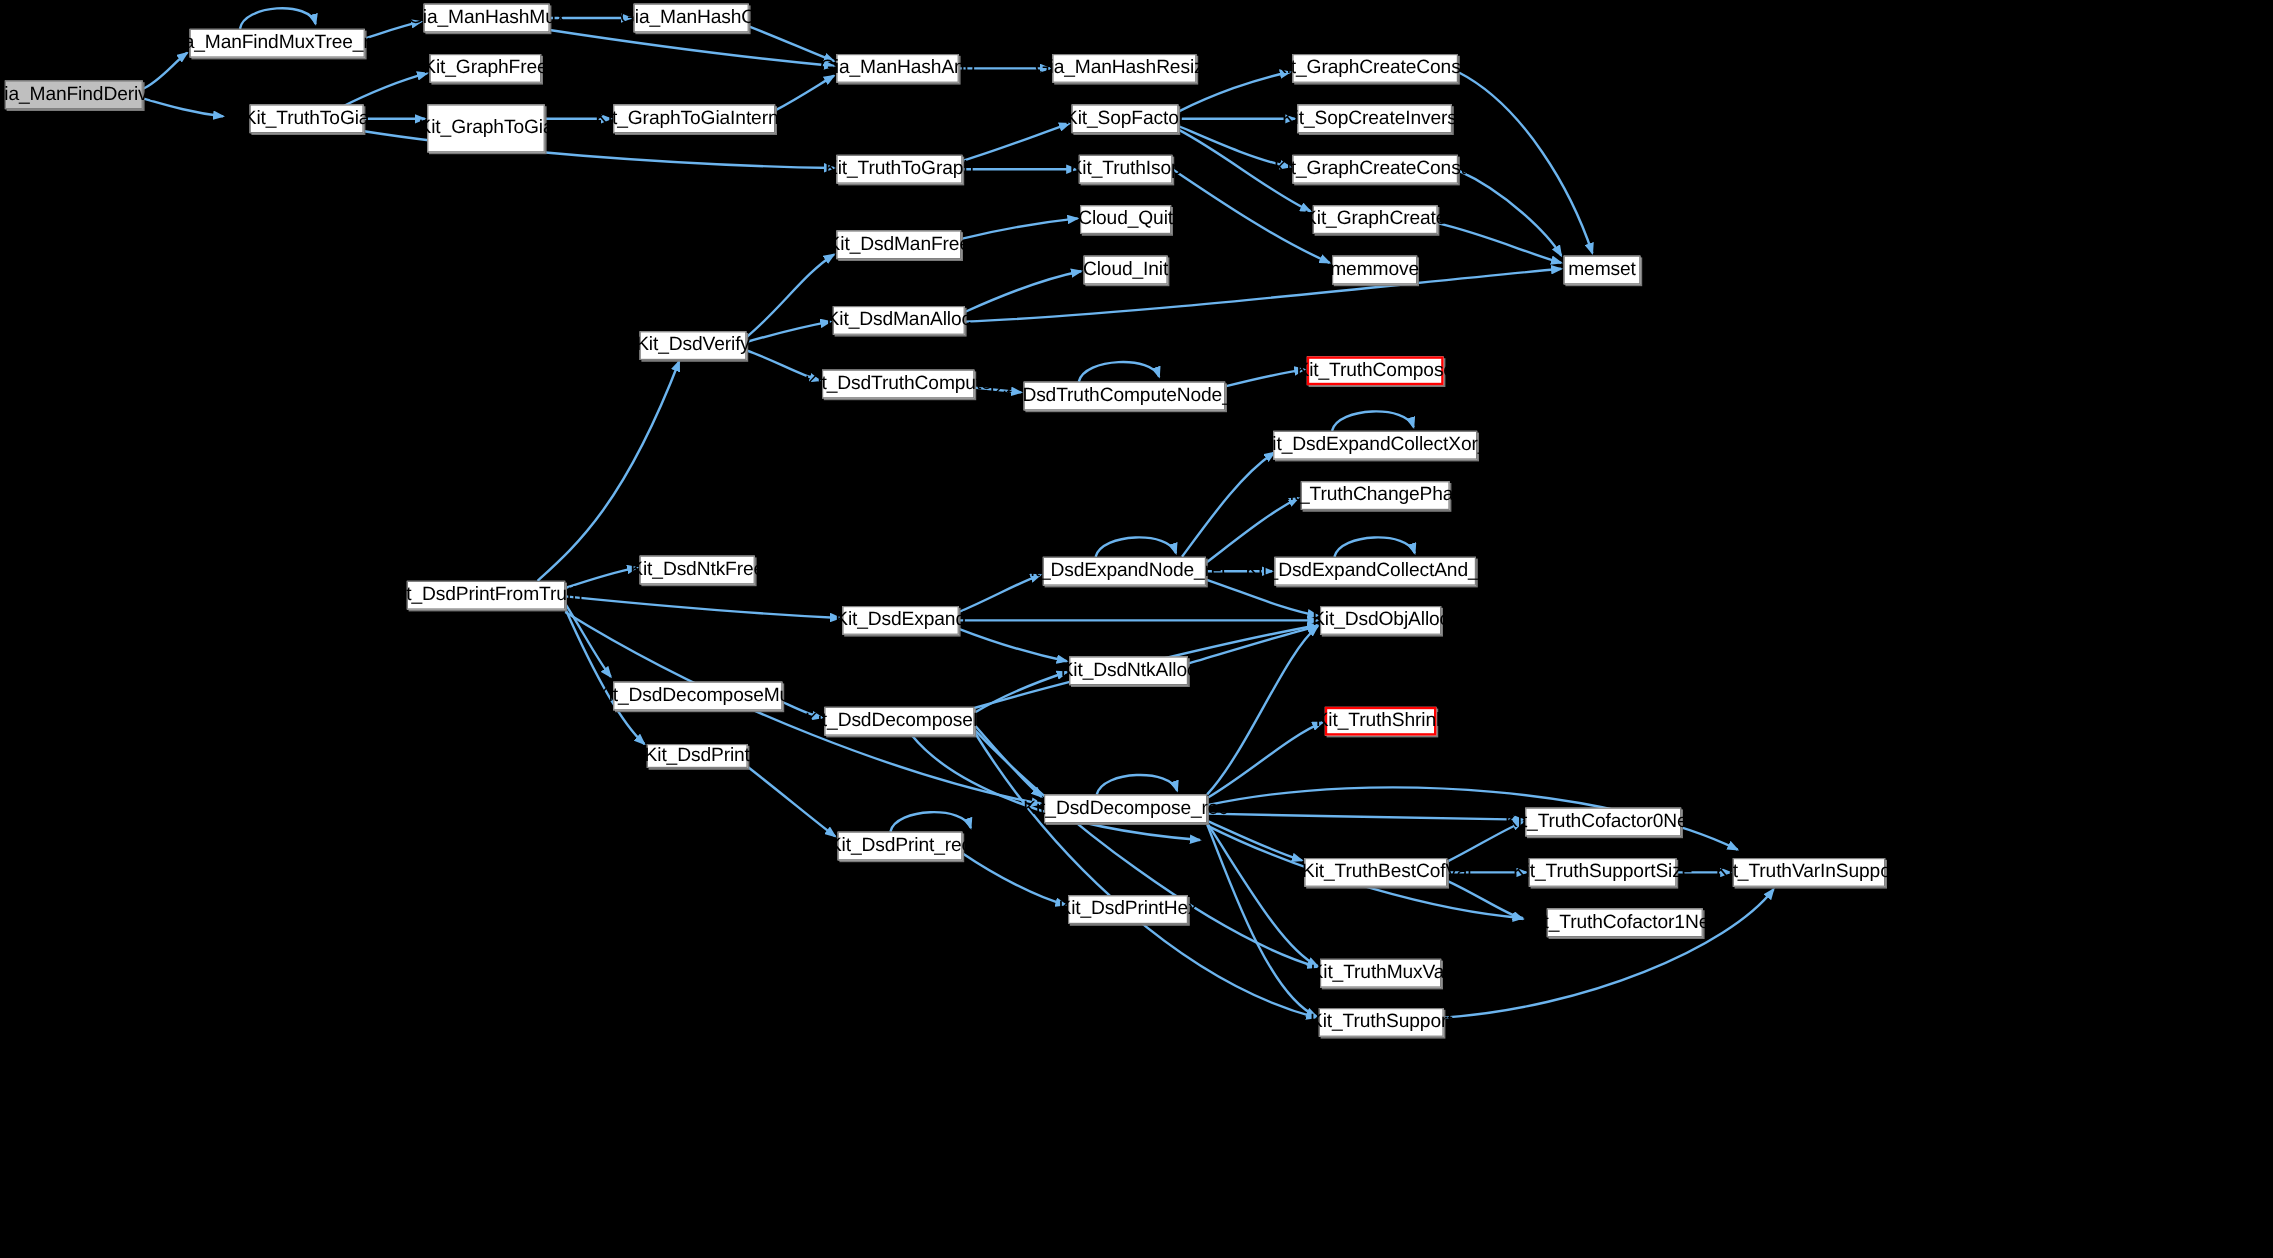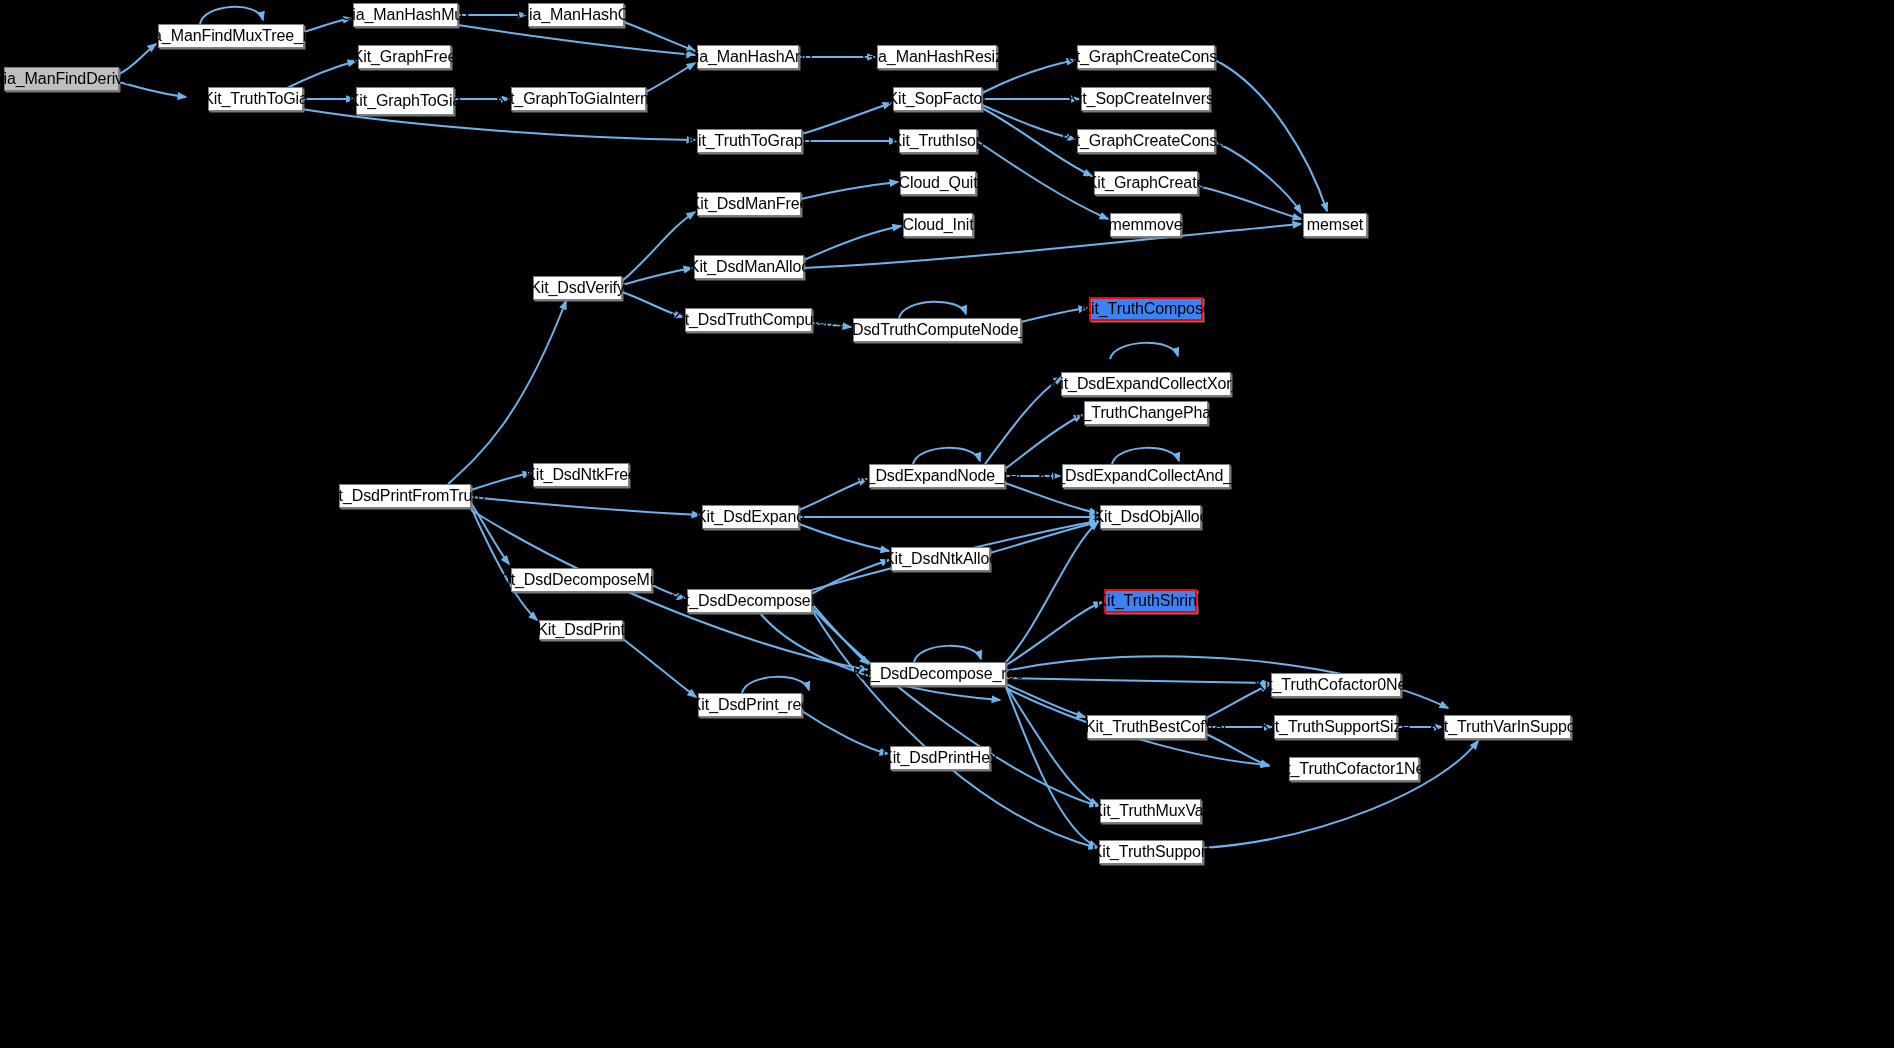--- a/index.html
+++ b/index.html
@@ -37,21 +37,21 @@
     white-space: nowrap;
     letter-spacing: -0.1px;
     padding: 0 4px;
     box-shadow: 1.5px 1.5px 0 0 rgba(128,128,128,0.95);
   }
   .node.root {
     background: #bfbfbf;
     border: 1px solid #808080;
   }
   .node.highlight {
-    background: #3b82f6;
+    background: #ffffff;
     border: 2px solid #ff0000;
   }
 </style>
 </head>
 <body>
 
 <div id="canvas">
 
   <svg id="edge-layer" viewBox="0 0 1894 1048">
     <defs>
@@ -138,40 +138,40 @@
 
   <div id="nodes-layer">
       <div class="node root" style="left: 4px; top: 67px; width: 115px; height: 24px;">Gia_ManFindDerive</div>
       <div class="node" style="left: 158px; top: 24px; width: 146px; height: 24px;">Gia_ManFindMuxTree_rec</div>
       <div class="node" style="left: 353px; top: 3px; width: 105px; height: 24px;">Gia_ManHashMux</div>
       <div class="node" style="left: 528px; top: 3px; width: 96px; height: 24px;">Gia_ManHashOr</div>
       <div class="node" style="left: 697px; top: 45px; width: 102px; height: 24px;">Gia_ManHashAnd</div>
       <div class="node" style="left: 877px; top: 45px; width: 120px; height: 24px;">Gia_ManHashResize</div>
       <div class="node" style="left: 358px; top: 45px; width: 93px; height: 24px;">Kit_GraphFree</div>
       <div class="node" style="left: 188px; top: 87px; width: 95px; height: 24px; margin-left: 20px;">Kit_TruthToGia</div>
-      <div class="node" style="left: 356px; top: 87px; width: 98px; height: 28px;">Kit_GraphToGia</div>
+      <div class="node" style="left: 356px; top: 87px; width: 98px; height: 40px;">Kit_GraphToGia</div>
       <div class="node" style="left: 511px; top: 87px; width: 135px; height: 24px;">Kit_GraphToGiaInternal</div>
       <div class="node" style="left: 697px; top: 129px; width: 105px; height: 24px;">Kit_TruthToGraph</div>
       <div class="node" style="left: 893px; top: 87px; width: 89px; height: 24px;">Kit_SopFactor</div>
       <div class="node" style="left: 899px; top: 129px; width: 78px; height: 24px;">Kit_TruthIsop</div>
       <div class="node" style="left: 1077px; top: 45px; width: 138px; height: 24px;">Kit_GraphCreateConst0</div>
       <div class="node" style="left: 1081px; top: 87px; width: 129px; height: 24px;">Kit_SopCreateInverse</div>
       <div class="node" style="left: 1077px; top: 129px; width: 138px; height: 24px;">Kit_GraphCreateConst1</div>
       <div class="node" style="left: 1094px; top: 171px; width: 104px; height: 24px;">Kit_GraphCreate</div>
       <div class="node" style="left: 1110px; top: 213px; width: 71px; height: 24px;">memmove</div>
       <div class="node" style="left: 1303px; top: 213px; width: 64px; height: 24px;">memset</div>
       <div class="node" style="left: 900px; top: 171px; width: 76px; height: 24px;">Cloud_Quit</div>
       <div class="node" style="left: 903px; top: 213px; width: 70px; height: 24px;">Cloud_Init</div>
       <div class="node" style="left: 697px; top: 192px; width: 104px; height: 24px;">Kit_DsdManFree</div>
       <div class="node" style="left: 694px; top: 255px; width: 110px; height: 24px;">Kit_DsdManAlloc</div>
       <div class="node" style="left: 533px; top: 276px; width: 89px; height: 24px;">Kit_DsdVerify</div>
       <div class="node" style="left: 685px; top: 308px; width: 127px; height: 24px;">Kit_DsdTruthCompute</div>
       <div class="node" style="left: 853px; top: 318px; width: 168px; height: 24px;">Kit_DsdTruthComputeNode_rec</div>
       <div class="node highlight" style="left: 1089px; top: 297px; width: 114px; height: 24px;">Kit_TruthCompose</div>
-      <div class="node" style="left: 1061px; top: 372px; width: 170px; height: 24px; padding-left: 24px;">Kit_DsdExpandCollectXor_rec</div>
+      <div class="node" style="left: 1061px; top: 359px; width: 170px; height: 24px; padding-left: 24px;">Kit_DsdExpandCollectXor_rec</div>
       <div class="node" style="left: 1084px; top: 401px; width: 124px; height: 24px;">Kit_TruthChangePhase</div>
       <div class="node" style="left: 869px; top: 464px; width: 136px; height: 24px;">Kit_DsdExpandNode_rec</div>
       <div class="node" style="left: 1062px; top: 464px; width: 168px; height: 24px;">Kit_DsdExpandCollectAnd_rec</div>
       <div class="node" style="left: 533px; top: 463px; width: 96px; height: 24px;">Kit_DsdNtkFree</div>
       <div class="node" style="left: 339px; top: 484px; width: 132px; height: 24px;">Kit_DsdPrintFromTruth</div>
       <div class="node" style="left: 702px; top: 505px; width: 97px; height: 24px;">Kit_DsdExpand</div>
       <div class="node" style="left: 1100px; top: 505px; width: 101px; height: 24px;">Kit_DsdObjAlloc</div>
       <div class="node" style="left: 891px; top: 547px; width: 99px; height: 24px;">Kit_DsdNtkAlloc</div>
       <div class="node" style="left: 511px; top: 568px; width: 141px; height: 24px;">Kit_DsdDecomposeMux</div>
       <div class="node" style="left: 687px; top: 589px; width: 125px; height: 24px;">Kit_DsdDecomposeInt</div>

